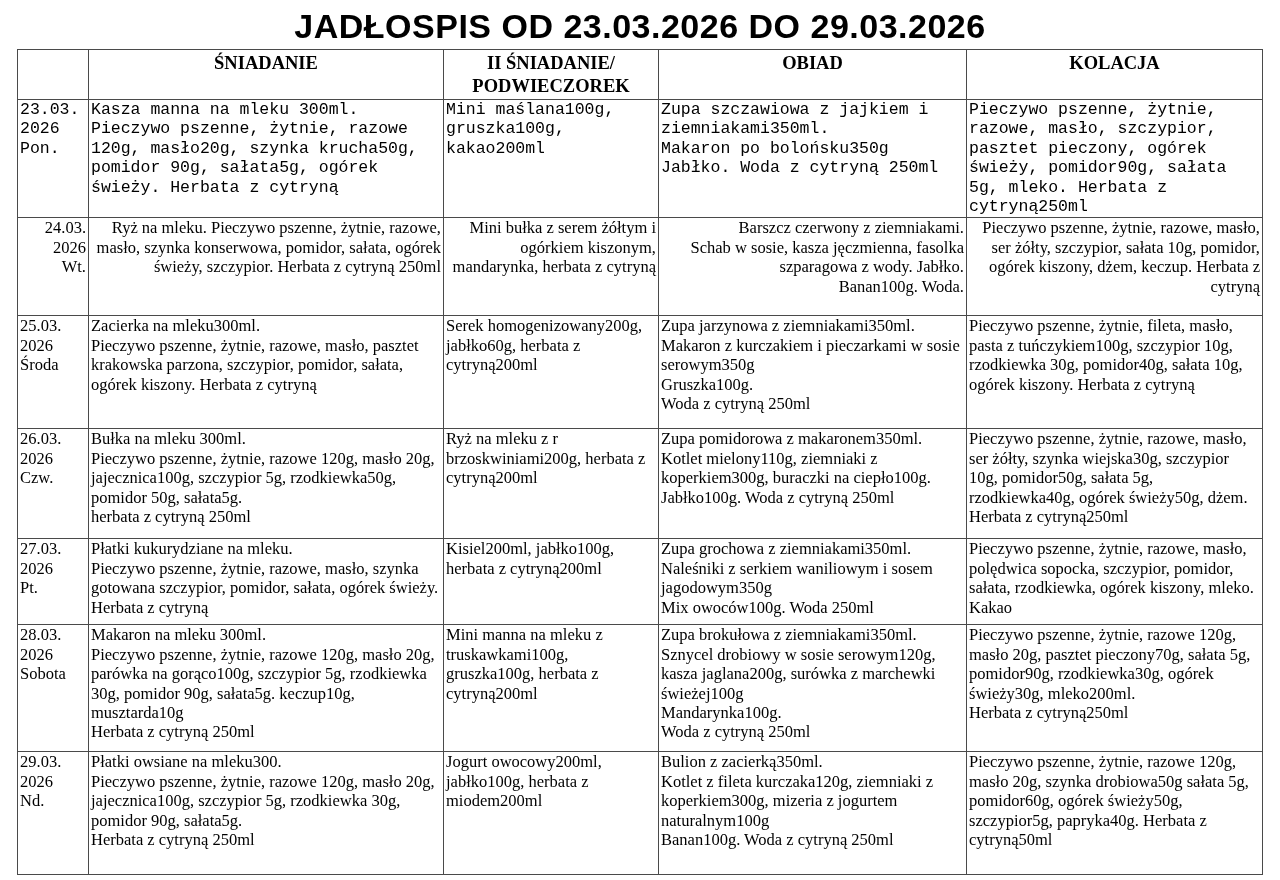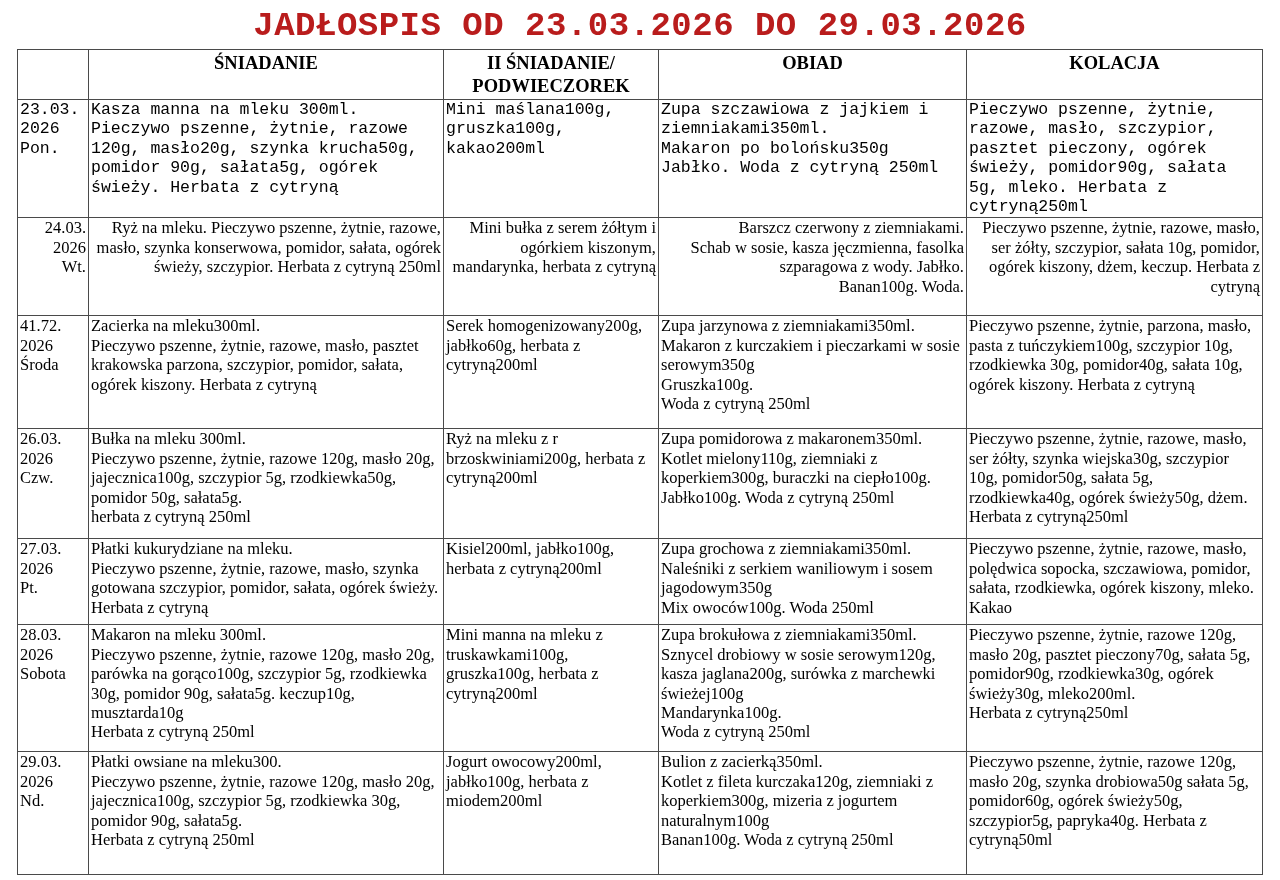--- a/index.html
+++ b/index.html
@@ -13,23 +13,23 @@
     overflow: hidden;
     font-family: "Liberation Serif", "DejaVu Serif", serif;
     color: #000000;
   }
   .page-title {
     margin: 6px 0 3px 0;
     text-align: center;
     font-weight: bold;
     font-size: 34px;
     line-height: 40px;
-    color: #b91c1c;
+    color: #000000;
     letter-spacing: 0.5px;
-    font-family: Liberation Mono, monospace;
+    font-family: Liberation Sans, sans-serif;
   }
   table.menu-table {
     border-collapse: collapse;
     table-layout: fixed;
     margin-left: 17px;
     width: 1245px;
   }
   .menu-table col.c-day      { width: 71px; }
   .menu-table col.c-sniad    { width: 355px; }
   .menu-table col.c-second   { width: 215px; }
@@ -105,31 +105,31 @@
 2026
 Wt.</td>
       <td>Ryż na mleku. Pieczywo pszenne, żytnie, razowe, masło, szynka konserwowa, pomidor, sałata, ogórek świeży, szczypior. Herbata z cytryną 250ml</td>
       <td>Mini bułka z serem żółtym i ogórkiem kiszonym, mandarynka, herbata z cytryną</td>
       <td>Barszcz czerwony z ziemniakami.
 Schab w sosie, kasza jęczmienna, fasolka szparagowa z wody. Jabłko.
 Banan100g. Woda.</td>
       <td>Pieczywo pszenne, żytnie, razowe, masło, ser żółty, szczypior, sałata 10g, pomidor, ogórek kiszony, dżem, keczup. Herbata z cytryną</td>
     </tr>
     <tr class="r2">
-      <td class="day-cell">41.72.
+      <td class="day-cell">25.03.
 2026
 Środa</td>
       <td>Zacierka na mleku300ml.
 Pieczywo pszenne, żytnie, razowe, masło, pasztet krakowska parzona, szczypior, pomidor, sałata, ogórek kiszony. Herbata z cytryną</td>
       <td>Serek homogenizowany200g, jabłko60g, herbata z cytryną200ml</td>
       <td>Zupa jarzynowa z ziemniakami350ml.
 Makaron z kurczakiem i pieczarkami w sosie serowym350g
 Gruszka100g.
 Woda z cytryną 250ml</td>
-      <td>Pieczywo pszenne, żytnie, parzona, masło, pasta z tuńczykiem100g, szczypior 10g, rzodkiewka 30g, pomidor40g, sałata 10g, ogórek kiszony. Herbata z cytryną</td>
+      <td>Pieczywo pszenne, żytnie, fileta, masło, pasta z tuńczykiem100g, szczypior 10g, rzodkiewka 30g, pomidor40g, sałata 10g, ogórek kiszony. Herbata z cytryną</td>
     </tr>
     <tr class="r3">
       <td class="day-cell">26.03.
 2026
 Czw.</td>
       <td>Bułka na mleku 300ml.
 Pieczywo pszenne, żytnie, razowe 120g, masło 20g, jajecznica100g, szczypior 5g, rzodkiewka50g, pomidor 50g, sałata5g.
 herbata z cytryną 250ml</td>
       <td>Ryż na mleku z r brzoskwiniami200g, herbata z cytryną200ml</td>
       <td>Zupa pomidorowa z makaronem350ml.
@@ -140,21 +140,21 @@
     <tr class="r4">
       <td class="day-cell">27.03.
 2026
 Pt.</td>
       <td>Płatki kukurydziane na mleku.
 Pieczywo pszenne, żytnie, razowe, masło, szynka gotowana szczypior, pomidor, sałata, ogórek świeży.  Herbata z cytryną</td>
       <td>Kisiel200ml, jabłko100g, herbata z cytryną200ml</td>
       <td>Zupa grochowa z ziemniakami350ml.
 Naleśniki z serkiem waniliowym i sosem jagodowym350g
 Mix owoców100g. Woda 250ml</td>
-      <td>Pieczywo pszenne, żytnie, razowe, masło, polędwica sopocka, szczawiowa, pomidor, sałata, rzodkiewka, ogórek kiszony, mleko. Kakao</td>
+      <td>Pieczywo pszenne, żytnie, razowe, masło, polędwica sopocka, szczypior, pomidor, sałata, rzodkiewka, ogórek kiszony, mleko. Kakao</td>
     </tr>
     <tr class="r5">
       <td class="day-cell">28.03.
 2026
 Sobota</td>
       <td>Makaron na mleku 300ml.
 Pieczywo pszenne, żytnie, razowe 120g, masło 20g, parówka na gorąco100g, szczypior 5g, rzodkiewka 30g, pomidor 90g, sałata5g. keczup10g, musztarda10g
 Herbata z cytryną 250ml</td>
       <td>Mini manna na mleku z truskawkami100g, gruszka100g, herbata z cytryną200ml</td>
       <td>Zupa brokułowa z ziemniakami350ml.

